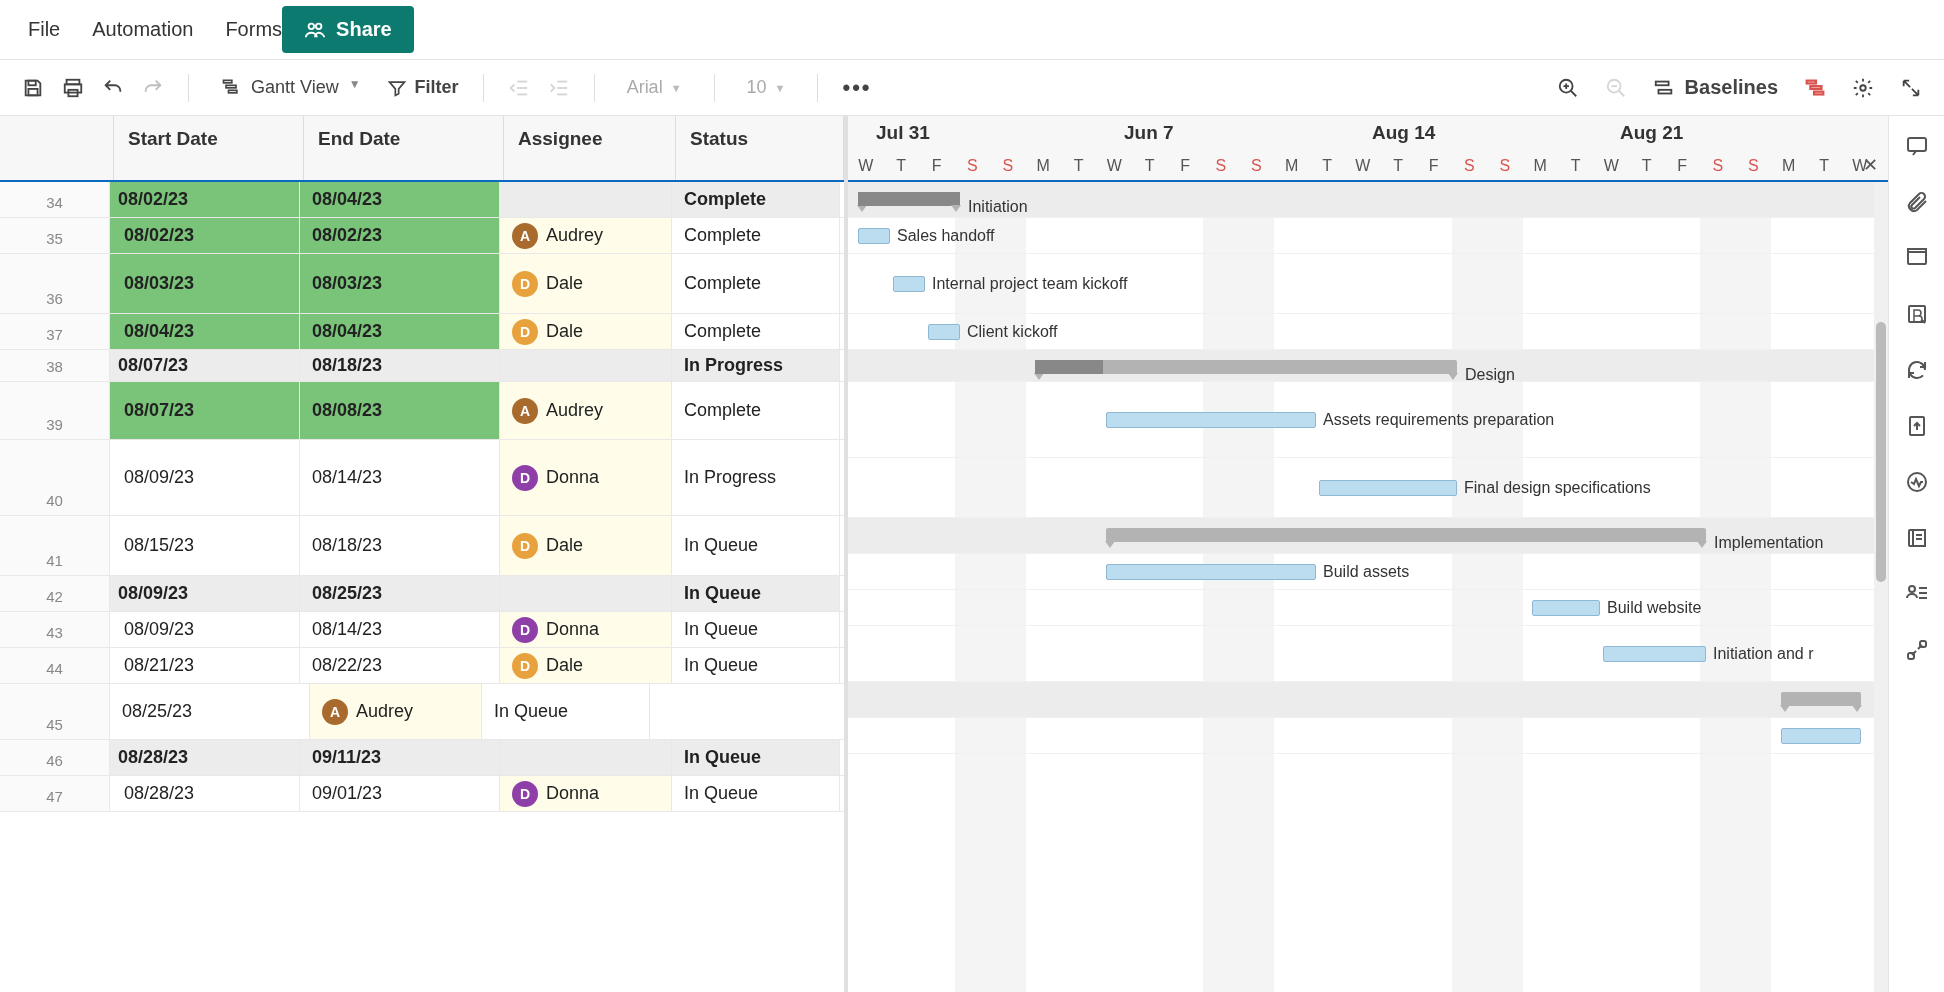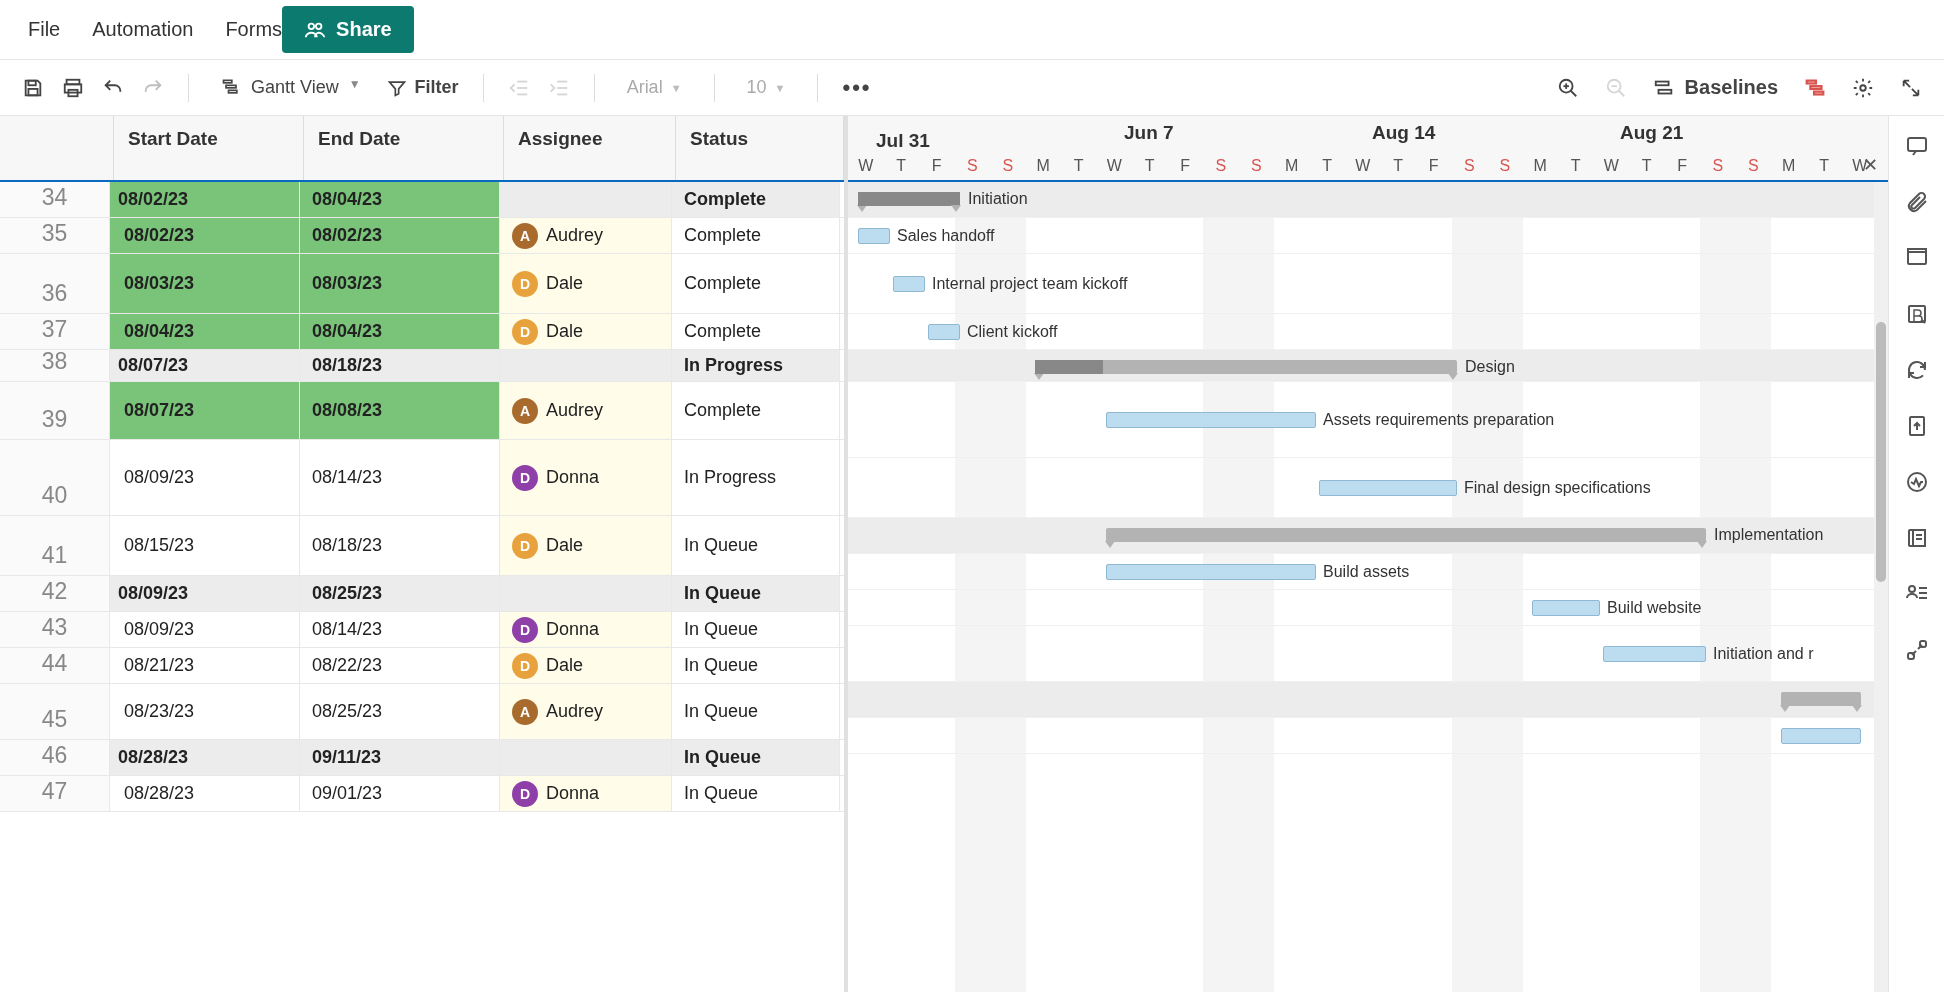--- a/index.html
+++ b/index.html
@@ -38,21 +38,21 @@
 .grid-header { display: flex; height: 66px; background: #f7f7f7; border-bottom: 2px solid #0a6abf; }
 .gh-rownum { width: 114px; border-right: 1px solid #ddd; }
 .gh-cell { border-right: 1px solid #ddd; display: flex; align-items: flex-start; padding: 12px 14px; font-weight: 700; font-size: 19px; color: #333; }
 .col-start { width: 190px; }
 .col-end { width: 200px; }
 .col-assignee { width: 172px; }
 .col-status { width: 168px; }
 
 .grid-body { flex: 1; overflow: hidden; }
 .row { display: flex; border-bottom: 1px solid #e8e8e8; align-items: stretch; }
-.rownum { width: 110px; display: flex; align-items: flex-end; justify-content: center; padding-bottom: 6px; color: #888; font-size: 23px; border-right: 1px solid #e8e8e8; background: #fafafa; }
+.rownum { width: 110px; display: flex; align-items: flex-end; justify-content: center; padding-bottom: 6px; color: #888; font-size: 15px; border-right: 1px solid #e8e8e8; background: #fafafa; }
 .cell { border-right: 1px solid #e8e8e8; padding: 8px 12px; font-size: 18px; display: flex; align-items: center; }
 .cell.start { width: 190px; }
 .cell.end { width: 200px; }
 .cell.assignee { width: 172px; background: #fffdea; gap: 8px; }
 .cell.status { width: 168px; }
 .row.summary .cell { font-weight: 700; background: #ececec; }
 .row.summary .rownum { background: #fafafa; font-weight: normal; }
 .row.summary .cell.assignee { background: #ececec; }
 .cell.green { background: #7ac47a !important; font-weight: 600; }
 .row.summary .cell.green { background: #7ac47a !important; }
@@ -77,21 +77,21 @@
 .gantt-rows { position: relative; }
 .grow { position: relative; border-bottom: 1px solid #f0f0f0; }
 .grow.summary-row { background: #ececec; }
 .bar { position: absolute; height: 18px; border-radius: 2px; top: 50%; transform: translateY(-50%); }
 .bar.sub { background: #bcdcf0; border: 1px solid #8fb8d4; height: 16px; }
 .bar.summary { background: #b3b3b3; height: 14px; top: 10px; transform: none; }
 .bar.summary::before, .bar.summary::after { content:''; position:absolute; top: 13px; width: 0; height: 0; border-left: 5px solid transparent; border-right: 5px solid transparent; border-top: 7px solid #b3b3b3; }
 .bar.summary::before { left: -1px; }
 .bar.summary::after { right: -1px; }
 .bar-label { position: absolute; left: calc(100% + 8px); top: 50%; transform: translateY(-50%); white-space: nowrap; font-size: 16px; color: #333; }
-.bar.summary .bar-label { top: 7px; transform: translateY(-50%); }
+.bar.summary .bar-label { top: 15px; transform: translateY(-50%); }
 .progress { position: absolute; left: 0; top: 0; bottom: 0; background: #888; }
 
 
 .right-sidebar { width: 56px; border-left: 1px solid #e5e5e5; display: flex; flex-direction: column; align-items: center; padding-top: 18px; gap: 32px; background: #fff; }
 .rs-icon { width: 24px; height: 24px; color: #555; cursor: pointer; display: flex; align-items: center; justify-content: center; }
 
 
 .vscroll { position: absolute; right: 0; top: 0; bottom: 0; width: 14px; background: #f0f0f0; }
 .vscroll-thumb { position: absolute; left: 2px; right: 2px; background: #bbb; border-radius: 5px; }
 
@@ -345,21 +345,20 @@
             <div class="cell start" style="padding-left: 14px;">08/21/23</div>
             <div class="cell end">08/22/23</div>
             <div class="cell assignee">
               <span class="avatar av-D-orange">D</span>
               <span>Dale</span>
             </div>
             <div class="cell status">In Queue</div>
           </div>
           <div class="row" style="height: 56px;">
             <div class="rownum">45</div>
-            <div class="cell start" style="padding-left: 14px;">08/23/23</div>
             <div class="cell end">08/25/23</div>
             <div class="cell assignee">
               <span class="avatar av-A">A</span>
               <span>Audrey</span>
             </div>
             <div class="cell status">In Queue</div>
           </div>
           <div class="row summary" style="height: 36px;">
             <div class="rownum">46</div>
             <div class="cell start" style="padding-left: 8px;">08/28/23</div>
@@ -376,21 +375,21 @@
               <span>Donna</span>
             </div>
             <div class="cell status">In Queue</div>
           </div>
         </div>
     </div>
 
     <div class="gantt-wrap">
       <div class="gantt-header">
         <div class="week-labels" id="week-labels">
-            <span class="week-label" style="left: 28px; margin-top: 8px;">Jul 31</span>
+            <span class="week-label" style="left: 28px;">Jul 31</span>
             <span class="week-label" style="left: 276px;">Jun 7</span>
             <span class="week-label" style="left: 524px;">Aug 14</span>
             <span class="week-label" style="left: 772px;">Aug 21</span>
           </div>
         <div class="day-labels" id="day-labels">
             <span class="day-label">W</span>
             <span class="day-label">T</span>
             <span class="day-label">F</span>
             <span class="day-label weekend">S</span>
             <span class="day-label weekend">S</span>

